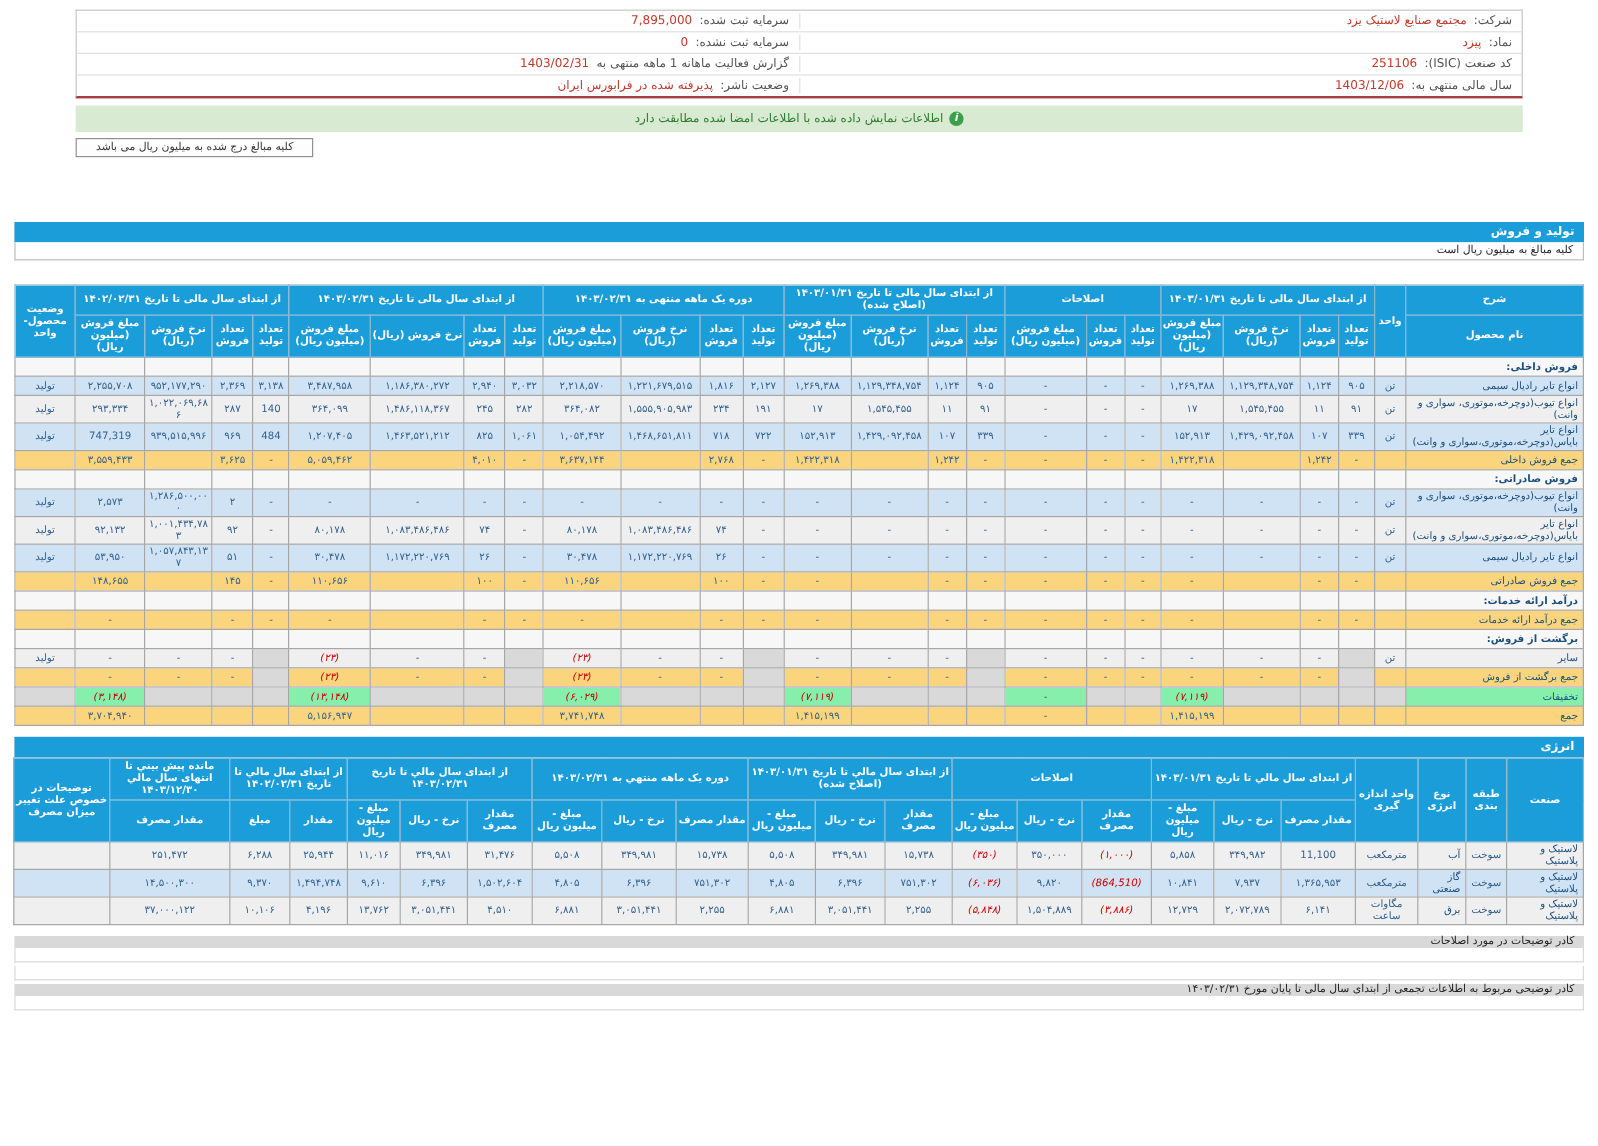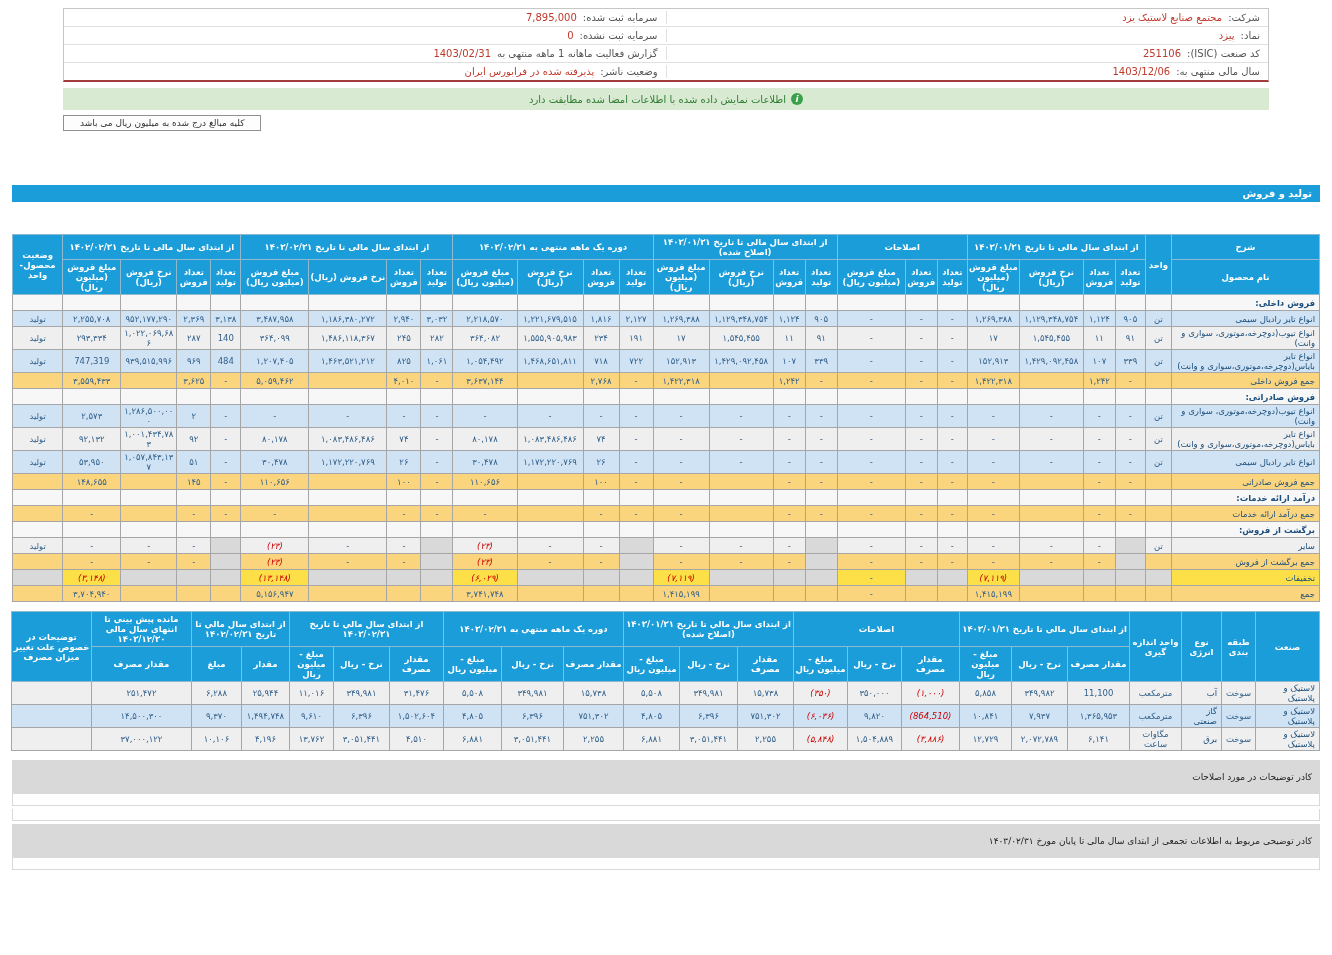--- a/index.html
+++ b/index.html
@@ -9,42 +9,42 @@
   .info-wrap{margin:8px 63px 0;border:1px solid #c6c6c6;border-bottom:2px solid #a33c3c;background:#fff;}
   .info-row{display:flex;border-bottom:1px solid #e0e0e0;min-height:17px;align-items:center;font-size:10px;}
   .info-row:last-child{border-bottom:none;}
   .info-half{width:50%;display:flex;gap:6px;padding:1px 8px;align-items:center;}
   .info-half.rt{border-left:1px solid #e0e0e0;}
   .info-label{color:#555;}
   .info-value{color:#c0392b;direction:ltr;}
   
   .notice{margin:6px 63px 0;background:#d9ead3;color:#2f7d32;font-size:10px;height:22px;display:flex;align-items:center;justify-content:center;gap:5px;}
   .i-ic{width:12px;height:12px;border-radius:50%;background:#3aa14a;color:#fff;font-size:9px;font-weight:bold;font-style:italic;display:inline-flex;align-items:center;justify-content:center;flex:0 0 12px;}
-  .btn-row{margin:5px 63px 0;display:flex;justify-content:flex-end;}
+  .btn-row{margin:5px 63px 12px;display:flex;justify-content:flex-end;}
   .unit-btn{border:1px solid #909090;background:#fdfdfd;font-size:9px;padding:2px 16px;color:#333;cursor:pointer;}
   .sp40{height:42px}.sp20{height:20px}.sp8{height:9px}
   
-  .sec-bar{margin:12px 12px;background:#1b9dd9;color:#fff;font-size:10px;font-weight:bold;padding:3px 8px;}
+  .sec-bar{margin:0 12px;background:#1b9dd9;color:#fff;font-size:10px;font-weight:bold;padding:3px 8px;}
   .unit-line{margin:0 12px;border:1px solid #bdbdbd;border-top:none;background:#fff;font-size:9px;padding:2px 8px;color:#222;}
   
   table.data-tbl{border-collapse:collapse;margin:0 12px;width:1308px;table-layout:fixed;direction:rtl;}
   .data-tbl th{background:#1b9dd9;color:#fff;font-size:8.5px;font-weight:bold;border:1px solid #8fb9cf;padding:2px 1px;vertical-align:middle;}
   .data-tbl td{border:1px solid #a6a6a6;font-size:8.5px;padding:1px 2px;color:#33618c;text-align:center;height:13px;overflow:hidden;word-wrap:break-word;vertical-align:middle;background:#f5f5f5;}
   .data-tbl td.name{text-align:right;color:#1d4f7c;padding-right:4px;}
   tr.cat td{background:#f7f7f7;}
   tr.cat td.name{font-weight:bold;}
   tr.rowblue td{background:#d0e3f4;}
   tr.rowplain td{background:#efefef;}
   tr.rowsum td{background:#fbd47e;}
   tr.rowdisc td{background:#d9d9d9;}
-  tr.rowdisc td.val{background:#fde047;}
+  tr.rowdisc td.val{background:#86efac;}
   td.grey{background:#d9d9d9 !important;}
   .red{color:#cc0000 !important;font-style:italic;}
   
-  .note-bar{margin:0 12px;background:#d9d9d9;font-size:9px;padding:12px 8px;color:#222;}
+  .note-bar{margin:0 12px;background:#d9d9d9;font-size:9px;padding:0 8px;color:#222;}
   .note-body{margin:0 12px 3px;height:11px;border:1px solid #d9d9d9;border-top:none;background:#fff;}
 </style>
 </head>
 <body>
 
 <div class="page">
 
   <div class="info-wrap" id="info-wrap">
       <div class="info-row">
         <div class="info-half rt">
@@ -93,20 +93,21 @@
     <span>اطلاعات نمایش داده شده با اطلاعات امضا شده مطابقت دارد</span>
   </div>
 
   <div class="btn-row">
     <div class="unit-btn">کلیه مبالغ درج شده به میلیون ریال می باشد</div>
   </div>
 
   <div class="sp40"></div>
 
   <div class="sec-bar">تولید و فروش</div>
+  <div class="unit-line">کلیه مبالغ به میلیون ریال است</div>
   <div class="sp20"></div>
   <table class="data-tbl" id="sales-table">
       <colgroup>
         <col style="width: 148px;">
         <col style="width: 26px;">
         <col style="width: 30px;">
         <col style="width: 32px;">
         <col style="width: 64px;">
         <col style="width: 52px;">
         <col style="width: 30px;">
@@ -644,20 +645,21 @@
           <td></td>
           <td></td>
           <td class="val">۳,۷۰۴,۹۴۰</td>
           <td></td>
         </tr>
       </tbody>
     </table>
 
   <div class="sp8"></div>
 
+  <div class="sec-bar">انرژی</div>
   <table class="data-tbl" id="energy-table">
       <colgroup>
         <col style="width: 64px;">
         <col style="width: 34px;">
         <col style="width: 40px;">
         <col style="width: 52px;">
         <col style="width: 62px;">
         <col style="width: 56px;">
         <col style="width: 52px;">
         <col style="width: 58px;">

